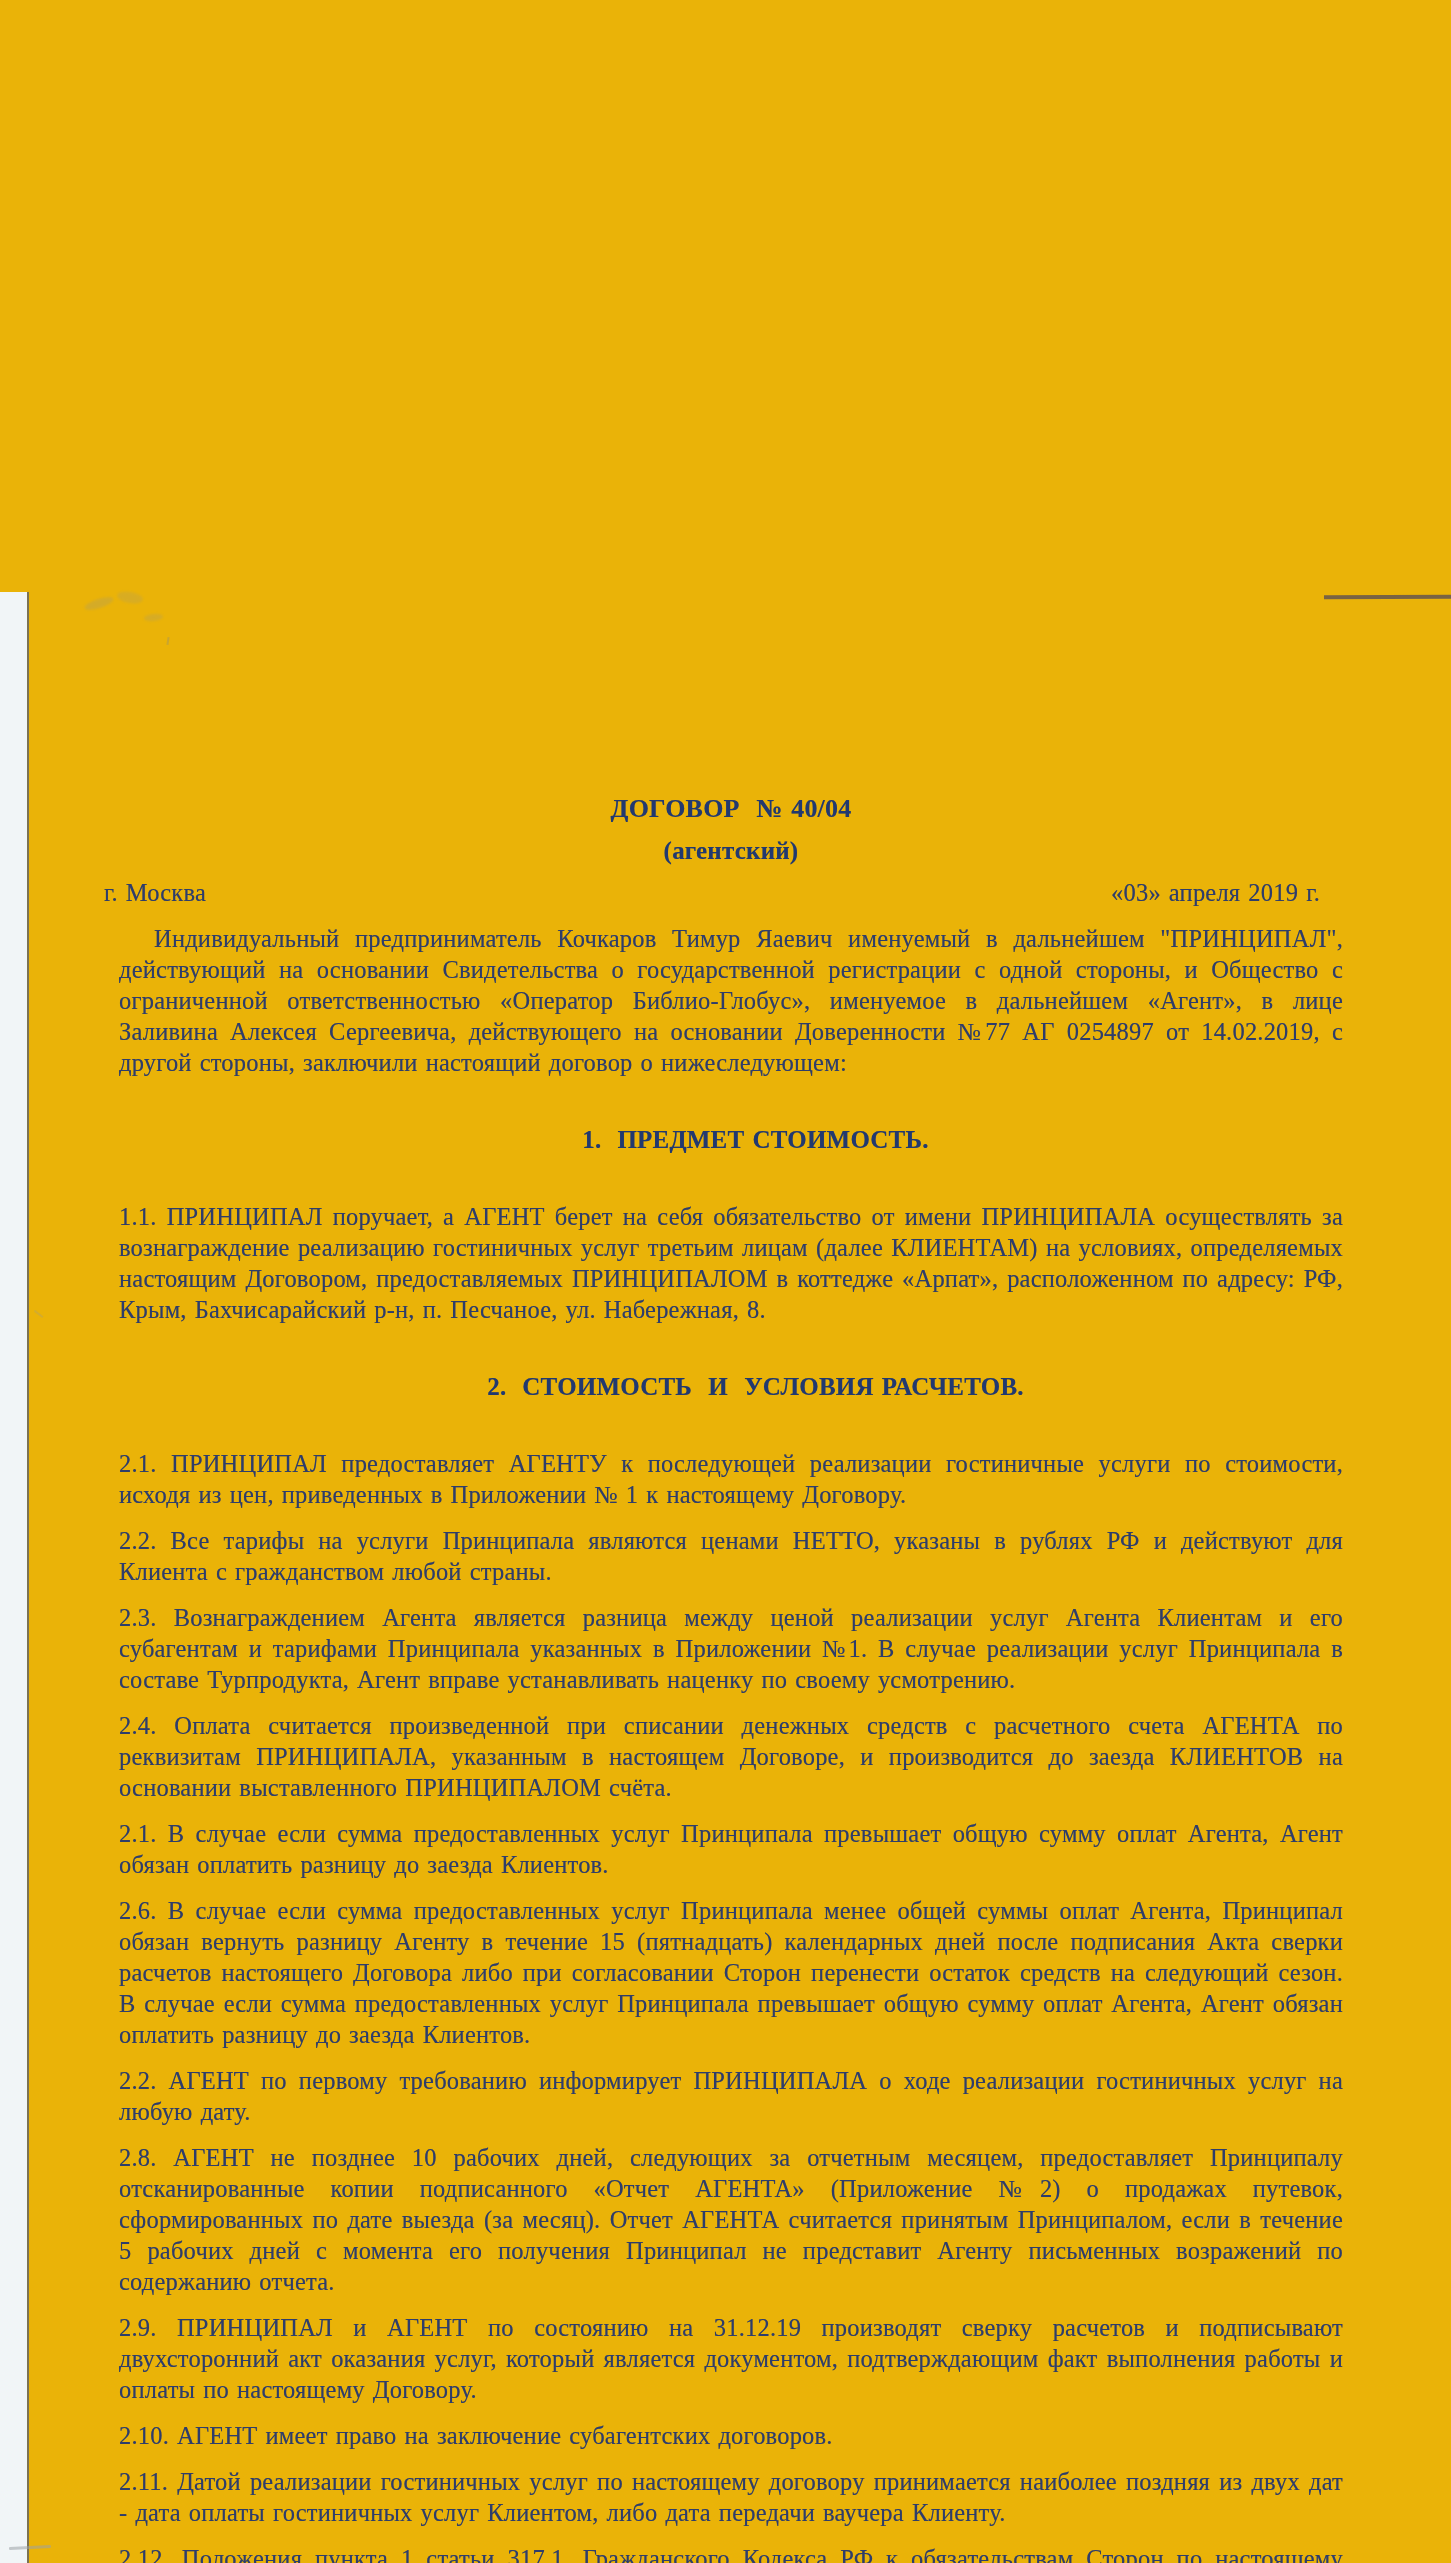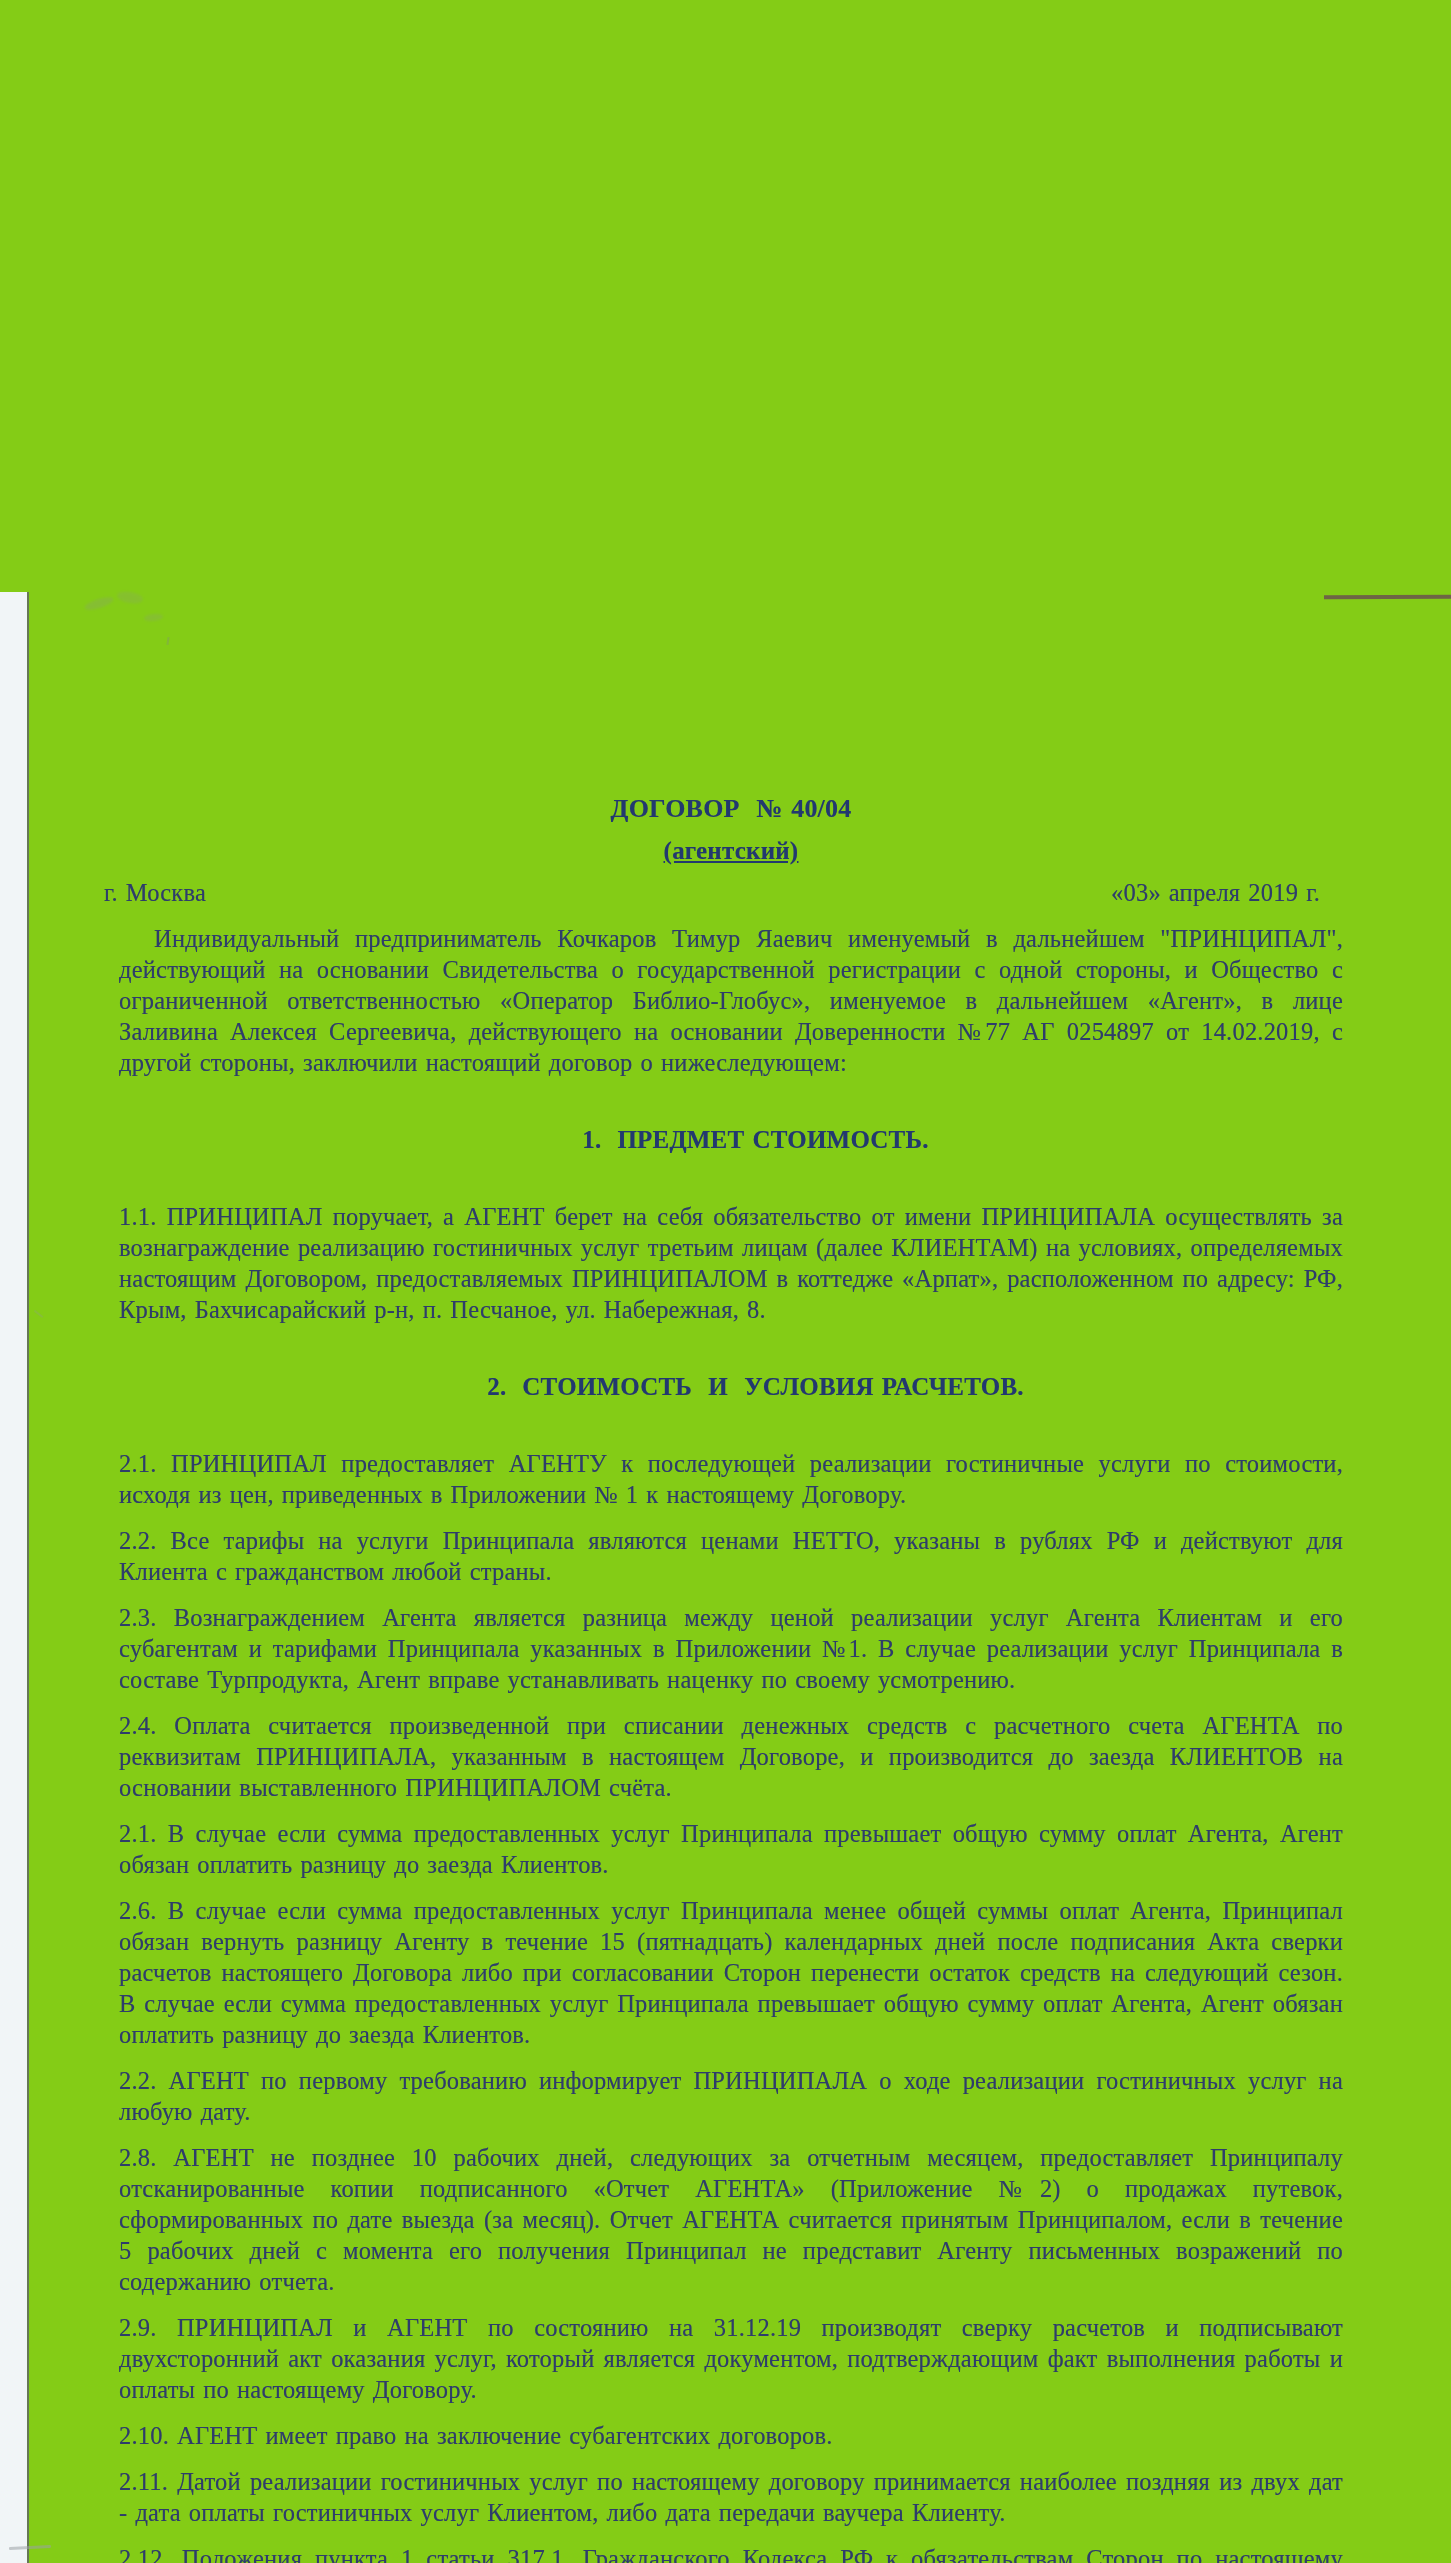--- a/index.html
+++ b/index.html
@@ -1,20 +1,20 @@
 <!DOCTYPE html>
 <html lang="ru" style="font-size:9px"><head>
 <meta charset="utf-8">
 <style>
   html, body { margin: 0; padding: 0; background: #ffffff; }
   .page {
     position: relative;
     width: 1452px;
     height: 2563px;
-    background: #84cc16;
+    background: #eab308;
     overflow: hidden;
     font-family: "Liberation Serif", "DejaVu Serif", serif;
     color: #2e3d6b;
   }
   
   .scan-strip {
     position: absolute; left: 0; top: 592px; width: 27px; height: 1971px;
     background: #f1f5f7;
   }
   .scan-edge-left {
@@ -52,21 +52,21 @@
     text-shadow: 0 0 0.6px rgba(44,62,114,.38),
                  0.3px 0 0 rgba(150,70,70,.10),
                  -0.3px 0 0 rgba(70,140,150,.10);
   }
   .doc-title {
     text-align: center; font-weight: bold; font-size: 26px;
     color: #22396f; white-space: pre-wrap; margin-bottom: 11.4px;
   }
   .doc-subtitle {
     text-align: center; font-weight: bold; font-size: 25px;
-    color: #22396f; white-space: pre-wrap; margin-bottom: 10.3px; text-decoration: underline;
+    color: #22396f; white-space: pre-wrap; margin-bottom: 10.3px;
   }
   .meta-line {
     display: flex; justify-content: space-between; align-items: baseline;
     margin-bottom: 0;
     text-align: right;
   }
   .meta-line .date { padding-right: 38px; }
   .section-heading {
     text-align: center; font-weight: bold; font-size: 25px; color: #22396f;
     white-space: pre-wrap; margin: 12.5px 0 6.8px 0;

